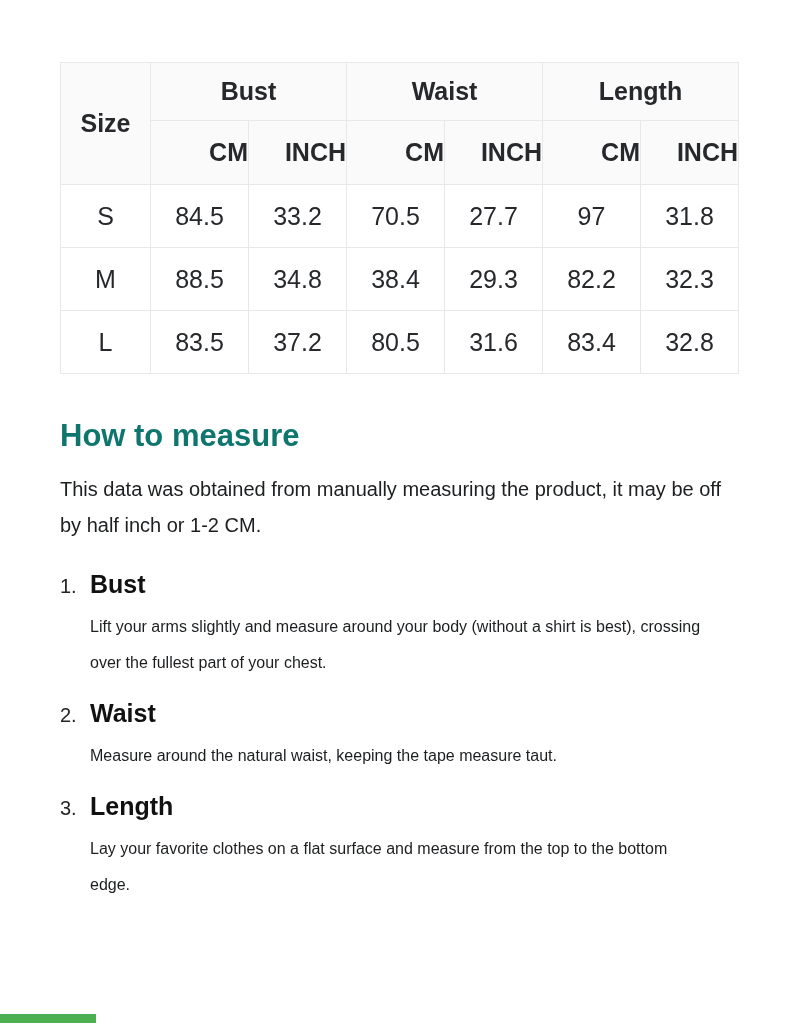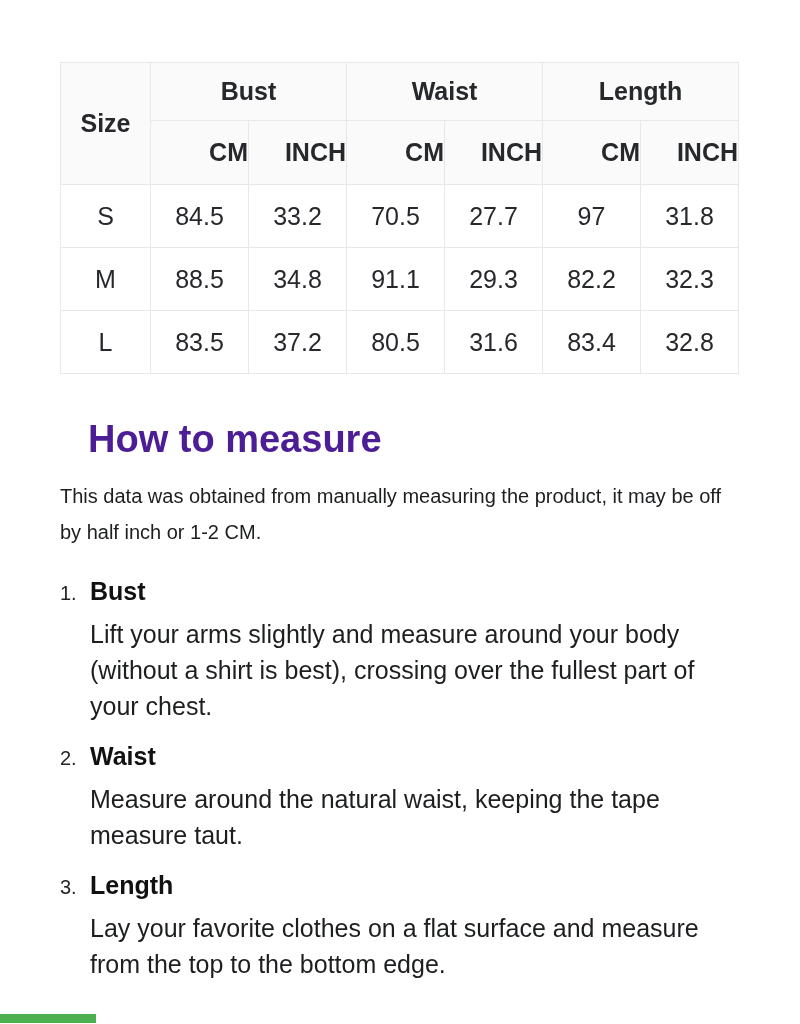--- a/index.html
+++ b/index.html
@@ -40,25 +40,24 @@
   table.size-chart tbody td {
     height: 63px;
     background: #ffffff;
     font-weight: normal;
     color: #26282b;
   }
 
   
   h2.howto-title {
     margin-top: 44px;
-    font-size: 38px;
+    font-size: 31px;
     font-weight: bold;
-    color: #4c1d95;
+    color: #0f766e;
     letter-spacing: 0;
-    margin-left: 28px;
   }
   p.howto-intro {
     margin-top: 17px;
     font-size: 20px;
     line-height: 36px;
     max-width: 682px;
     color: #1c1e20;
   }
   ol.steps {
     list-style: none;
@@ -76,21 +75,21 @@
     color: #222426;
   }
   .step-title {
     font-size: 25px;
     font-weight: bold;
     color: #111111;
   }
   .step-desc {
     margin-left: 30px;
     margin-top: 10px;
-    font-size: 25px;
+    font-size: 16px;
     line-height: 36px;
     max-width: 612px;
     color: #1c1e20;
   }
 
   
   .progress-bar {
     position: absolute;
     left: 0;
     bottom: 1px;
@@ -137,21 +136,21 @@
         <td>33.2</td>
         <td>70.5</td>
         <td>27.7</td>
         <td>97</td>
         <td>31.8</td>
       </tr>
       <tr>
         <td>M</td>
         <td>88.5</td>
         <td>34.8</td>
-        <td>91.1</td>
+        <td>38.4</td>
         <td>29.3</td>
         <td>82.2</td>
         <td>32.3</td>
       </tr>
       <tr>
         <td>L</td>
         <td>83.5</td>
         <td>37.2</td>
         <td>80.5</td>
         <td>31.6</td>

